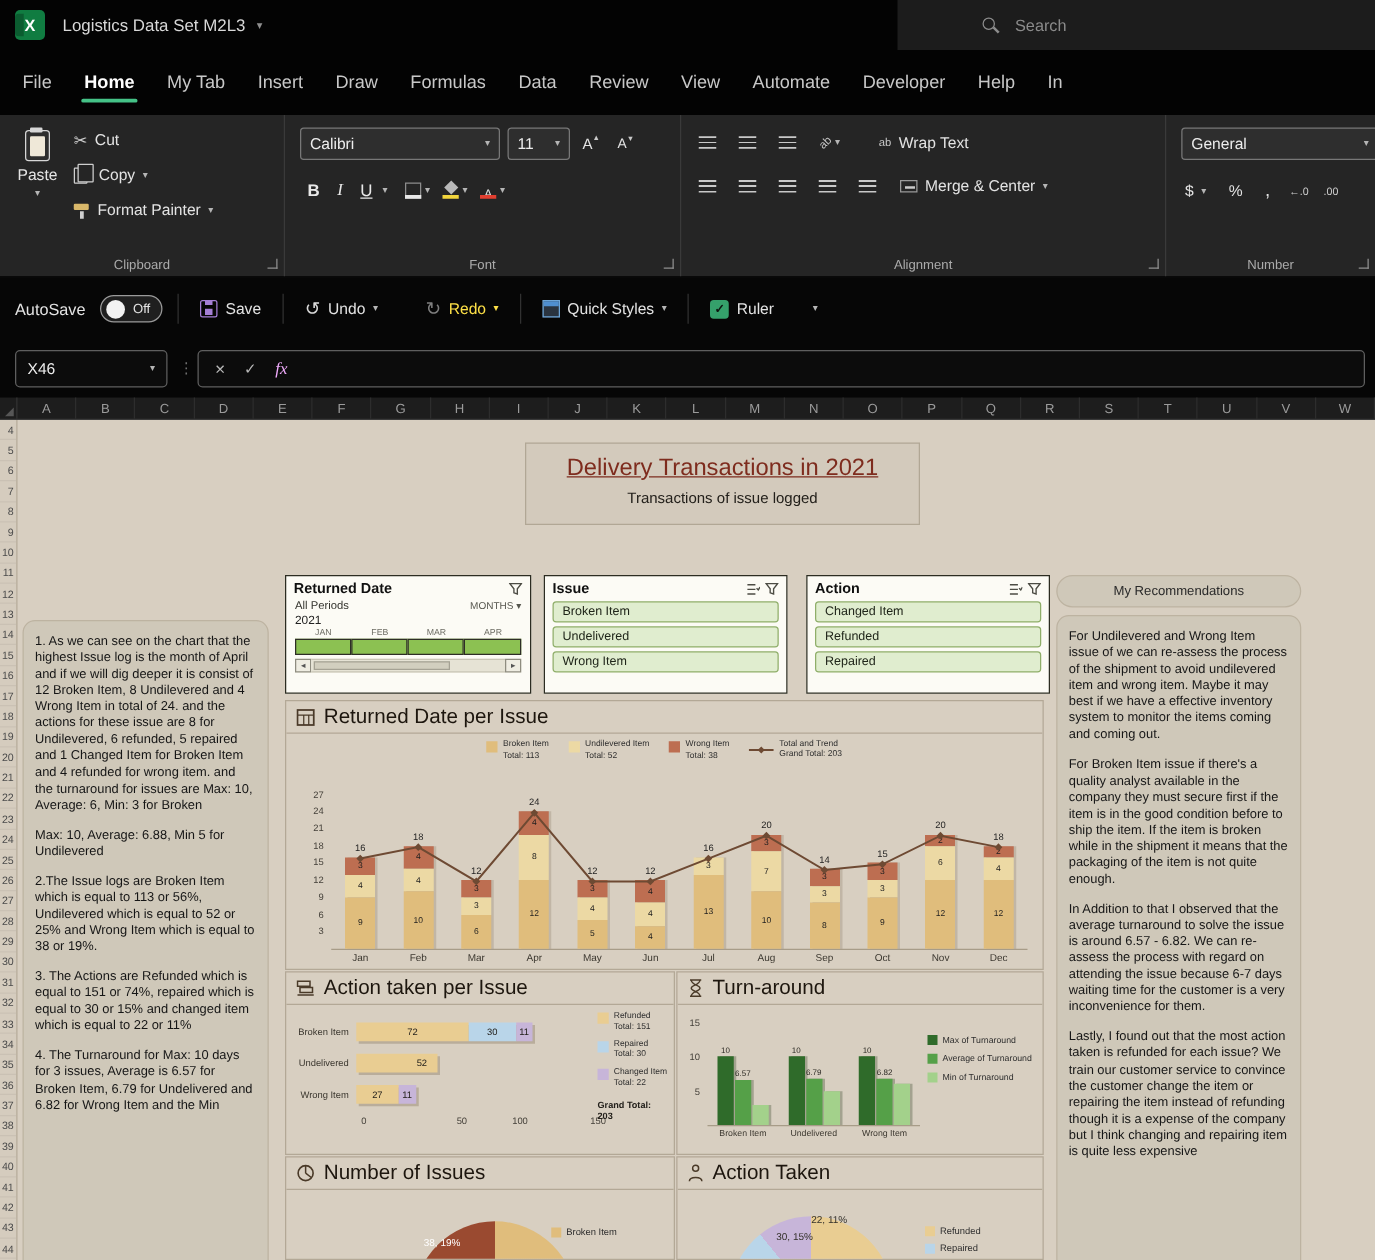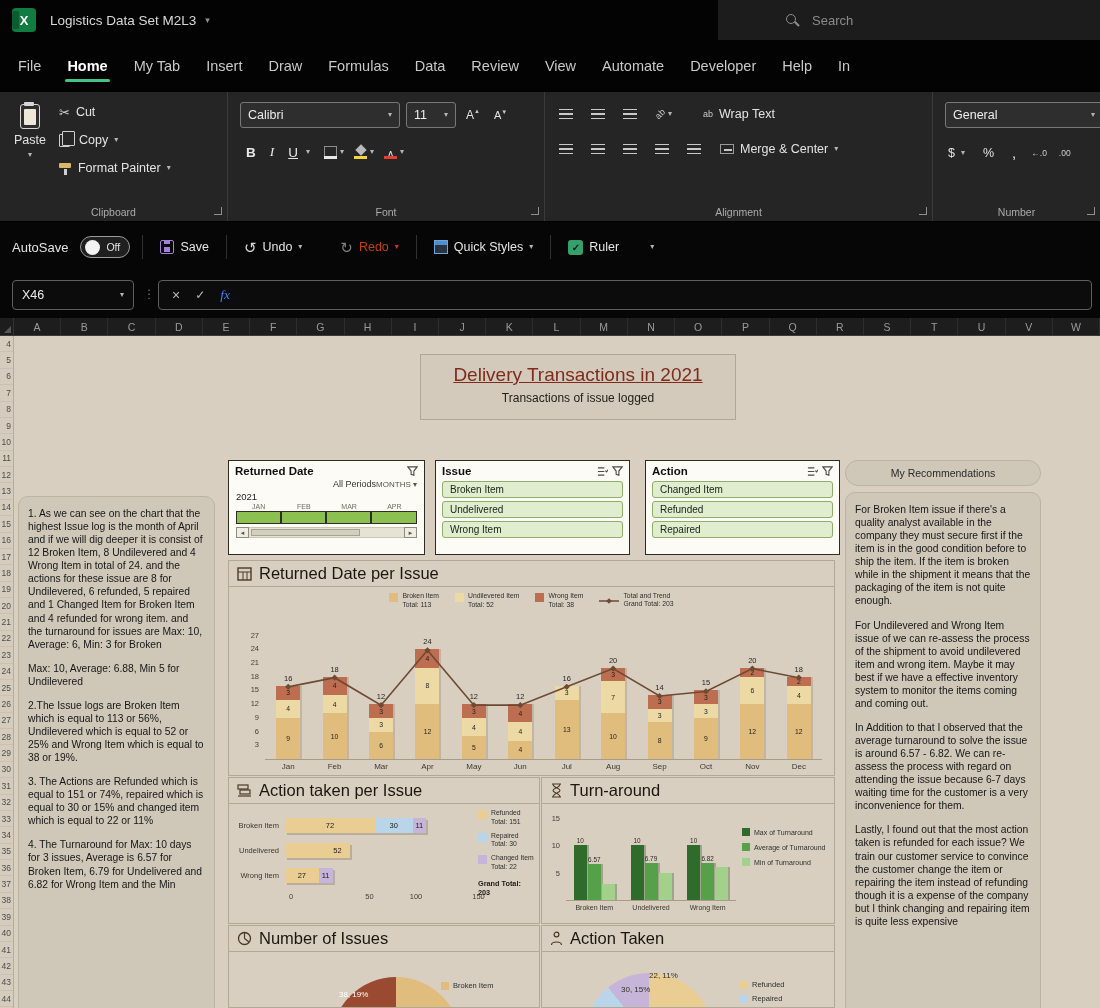--- a/index.html
+++ b/index.html
@@ -24,21 +24,21 @@
 .menu-tab{position:relative;color:#c8c8c8;font-size:14.5px;padding:15px 13px;white-space:nowrap}
 .menu-tab.active{color:#fff;font-weight:bold}
 .menu-tab.active::after{content:'';position:absolute;left:11px;right:11px;bottom:7px;height:3px;background:#45c287;border-radius:2px}
 
 
 .ribbon{position:absolute;left:0;top:92px;width:1100px;height:130px;background:#252525;display:flex;border-bottom:1px solid #000}
 .rgroup{position:relative;height:100%;border-right:1px solid #3a3a3a;flex-shrink:0}
 .rgroup-label{position:absolute;bottom:3px;left:0;right:0;text-align:center;font-size:10.5px;color:#ababab}
 .launcher{position:absolute;right:5px;bottom:6px;width:8px;height:8px;border-right:1.5px solid #8f8f8f;border-bottom:1.5px solid #8f8f8f}
 .chev{color:#b5b5b5;font-size:8px;line-height:1}
-.dim{color:#c2410c}
+.dim{color:#fde047}
 .rbtn{display:flex;align-items:center;gap:6px;color:#e3e3e3;font-size:12.5px;padding:3px 5px;border-radius:3px;white-space:nowrap}
 .combo{display:flex;align-items:center;justify-content:space-between;background:#2e2e2e;border:1px solid #787878;border-radius:3px;height:26px;padding:0 7px;color:#ededed;font-size:12.5px}
 .iconbtn{display:flex;align-items:center;gap:3px;padding:3px 4px;color:#e3e3e3}
 
 .paste-big{display:flex;flex-direction:column;align-items:center;gap:4px;margin:12px 8px 0 14px}
 .icon-clip{width:20px;height:25px;border:1.5px solid #d6d6d6;border-radius:3px;position:relative;background:#2e2e2e}
 .icon-clip::before{content:'';position:absolute;top:-3px;left:3.5px;width:10px;height:4px;background:#d6d6d6;border-radius:1px}
 .icon-clip::after{content:'';position:absolute;left:3px;top:4px;right:3px;bottom:3px;background:#efe8d8;border-radius:1px}
 .clip-stack{display:flex;flex-direction:column;gap:8px;margin-top:10px}
 .icon-scissors{color:#d0d0d0;font-size:13px;line-height:1}
@@ -89,21 +89,21 @@
 .qs-icon{width:14px;height:14px;border:1px solid #6ea6d8;position:relative;background:#2a3440}
 .qs-icon::before{content:'';position:absolute;left:0;right:0;top:0;height:4px;background:#4f8fd0}
 .checkbox{width:15px;height:15px;border-radius:3px;background:#35a06b;display:flex;align-items:center;justify-content:center}
 .checkbox::before{content:'✓';color:#0c1510;font-size:10px;font-weight:bold}
 
 
 .fbar{position:absolute;left:0;top:272px;width:1100px;height:46px;background:#060606}
 .namebox{position:absolute;left:12px;top:8px;width:122px;height:30px;border:1px solid #5f5f5f;border-radius:4px;display:flex;align-items:center;justify-content:space-between;padding:0 9px;color:#ededed;font-size:12.5px;background:#0c0c0c}
 .fdots{position:absolute;left:143px;top:15px;color:#6f6f6f;font-size:12px}
 .fx-field{position:absolute;left:158px;right:8px;top:8px;height:30px;border:1px solid #5f5f5f;border-radius:4px;background:#0c0c0c;display:flex;align-items:center;gap:15px;padding-left:13px;color:#b9b9b9;font-size:13px}
-.fx{font-family:"Liberation Serif",serif;font-style:italic;font-size:13.5px;color:#3b82f6}
+.fx{font-family:"Liberation Serif",serif;font-style:italic;font-size:13.5px;color:#f0abfc}
 .formula-input{flex:1;color:#e3e3e3;font-size:12px}
 
 
 .cols{position:absolute;left:0;top:318px;width:1100px;height:18px;background:#1d1d1d;display:flex;border-bottom:1px solid #3a3a3a}
 .corner{width:14px;height:100%;position:relative;border-right:1px solid #333;flex-shrink:0}
 .corner::after{content:'';position:absolute;right:2px;bottom:2px;border-left:7px solid transparent;border-bottom:7px solid #565656}
 .colcell{flex:1;display:flex;align-items:center;justify-content:center;color:#9b9b9b;font-size:10.5px;border-right:1px solid #2d2d2d}
 
 
 .sheet{position:absolute;left:0;top:336px;width:1100px;height:672px;background:#d8cfc1;overflow:hidden}
@@ -120,21 +120,21 @@
 .pill{position:absolute;height:26px;background:#cfc8b9;border:1px solid #bdb3a1;border-radius:13px;display:flex;align-items:center;justify-content:center;font-size:11px;color:#2a2a2a}
 .note-card{position:absolute;background:#cfc8b9;border:1px solid #bdb3a1;border-radius:10px;padding:10px 9px;overflow:hidden}
 .note-p{font-size:10.3px;line-height:1.27;color:#161616;margin-bottom:11px}
 
 
 .panel{position:absolute;background:#fcfbf5;border:1.5px solid #2c2c21}
 .panel-head{display:flex;align-items:center;justify-content:space-between;padding:4px 6px 1px}
 .panel-title{font-weight:bold;font-size:11.5px;color:#101010}
 .panel-icons{display:flex;gap:4px;align-items:center}
 .slicer-item{height:17px;margin:3px 6px 0;background:#e0edcf;border:1px solid #8fae69;border-radius:3px;font-size:10px;color:#20261a;display:flex;align-items:center;padding-left:7px}
-.tl-row2{display:flex;justify-content:flex-end;align-items:center;padding:1px 7px;font-size:9px;color:#33332d}
+.tl-row2{display:flex;justify-content:space-between;align-items:center;padding:1px 7px;font-size:9px;color:#33332d}
 .tl-months-dd{font-size:8px;color:#55554d}
 .tl-year{padding:0 7px;font-size:9.5px;color:#222;margin-top:1px}
 .tl-months{display:flex;padding:1px 7px 0}
 .tl-mcol{flex:1;display:flex;flex-direction:column;align-items:center}
 .tl-mlabel{font-size:7px;color:#6d6d64;margin-bottom:1px}
 .tl-block{width:100%;height:13px;background:#8cc152;border:1px solid #2e2e26;margin-left:-1px}
 .tl-scroll{display:flex;align-items:center;margin:3px 7px 0;height:11px}
 .tl-arrow{width:13px;height:11px;border:1px solid #8f8d80;background:#efede2;display:flex;align-items:center;justify-content:center;font-size:6px;color:#555}
 .tl-track{flex:1;height:11px;border-top:1px solid #c9c6b6;border-bottom:1px solid #c9c6b6;background:#e6e3d5;position:relative}
 .tl-thumb{position:absolute;left:2px;top:1px;bottom:1px;width:70%;background:#d2cfbf;border:1px solid #a5a294}
@@ -577,22 +577,22 @@
         <div>
             <div class="slicer-item">Changed Item</div>
             <div class="slicer-item">Refunded</div>
             <div class="slicer-item">Repaired</div>
           </div>
       </div>
 
       <div class="pill" style="left:831px;top:124px;width:196px;font-size:10.5px">My Recommendations</div>
       <div class="note-card" style="left:831px;top:156px;width:196px;height:560px">
         <div>
+            <p class="note-p">For Undilevered and Wrong Item issue of we can re-assess the process of the shipment to avoid undilevered item and wrong item. Maybe it may best if we have a effective inventory system to monitor the items coming and coming out.</p>
             <p class="note-p">For Broken Item issue if there's a quality analyst available in the company they must secure first if the item is in the good condition before to ship the item. If the item is broken while in the shipment it means that the packaging of the item is not quite enough.</p>
-            <p class="note-p">For Undilevered and Wrong Item issue of we can re-assess the process of the shipment to avoid undilevered item and wrong item. Maybe it may best if we have a effective inventory system to monitor the items coming and coming out.</p>
             <p class="note-p">In Addition to that I observed that the average turnaround to solve the issue is around 6.57 - 6.82. We can re-assess the process with regard on attending the issue because 6-7 days waiting time for the customer is a very inconvenience for them.</p>
             <p class="note-p">Lastly, I found out that the most action taken is refunded for each issue? We train our customer service to convince the customer change the item or repairing the item instead of refunding though it is a expense of the company but I think changing and repairing item is quite less expensive</p>
           </div>
       </div>
 
       <div class="region" style="left:214px;top:224px;width:607px;height:216px">
         <div class="region-head">
           <span class="rh-icon">
               <svg width="15" height="15" viewBox="0 0 15 15">
                 <rect x="1" y="2" width="13" height="12" fill="none" stroke="#4a3a28" stroke-width="1.4"></rect>

